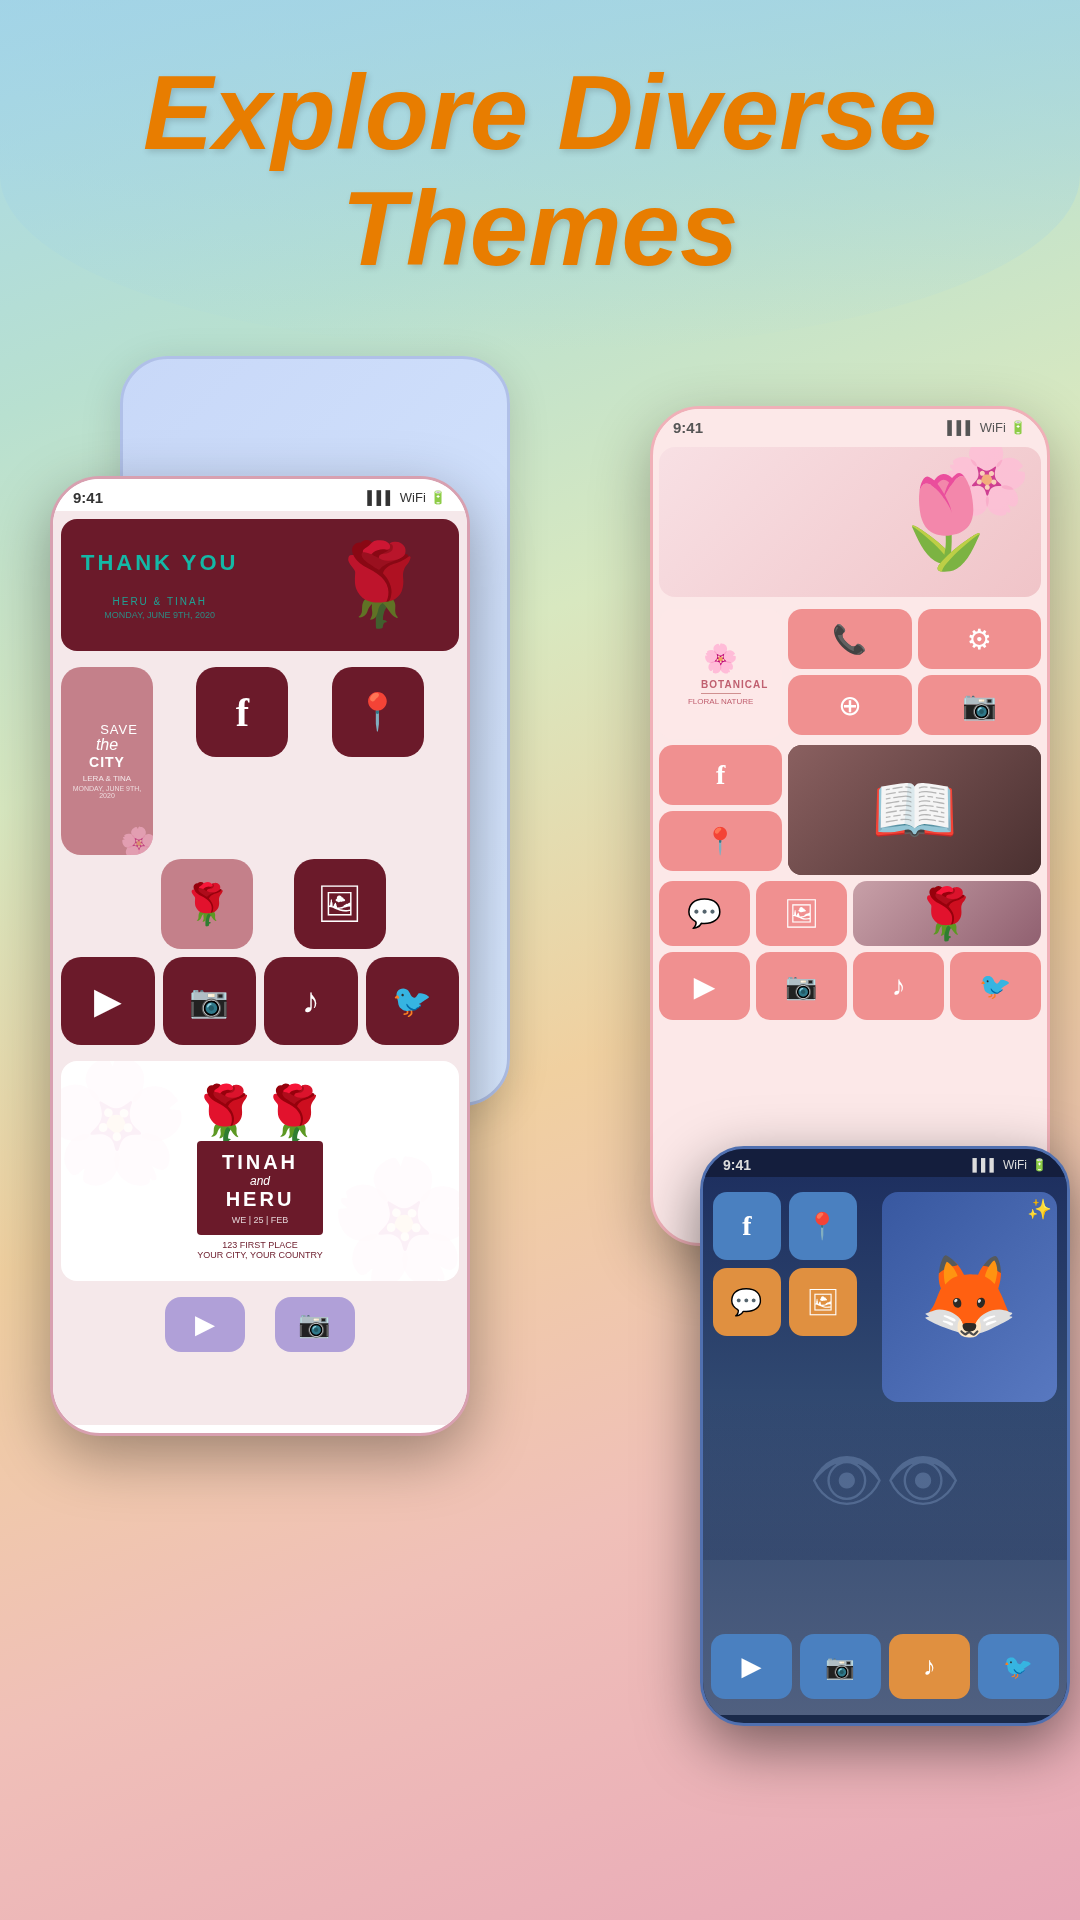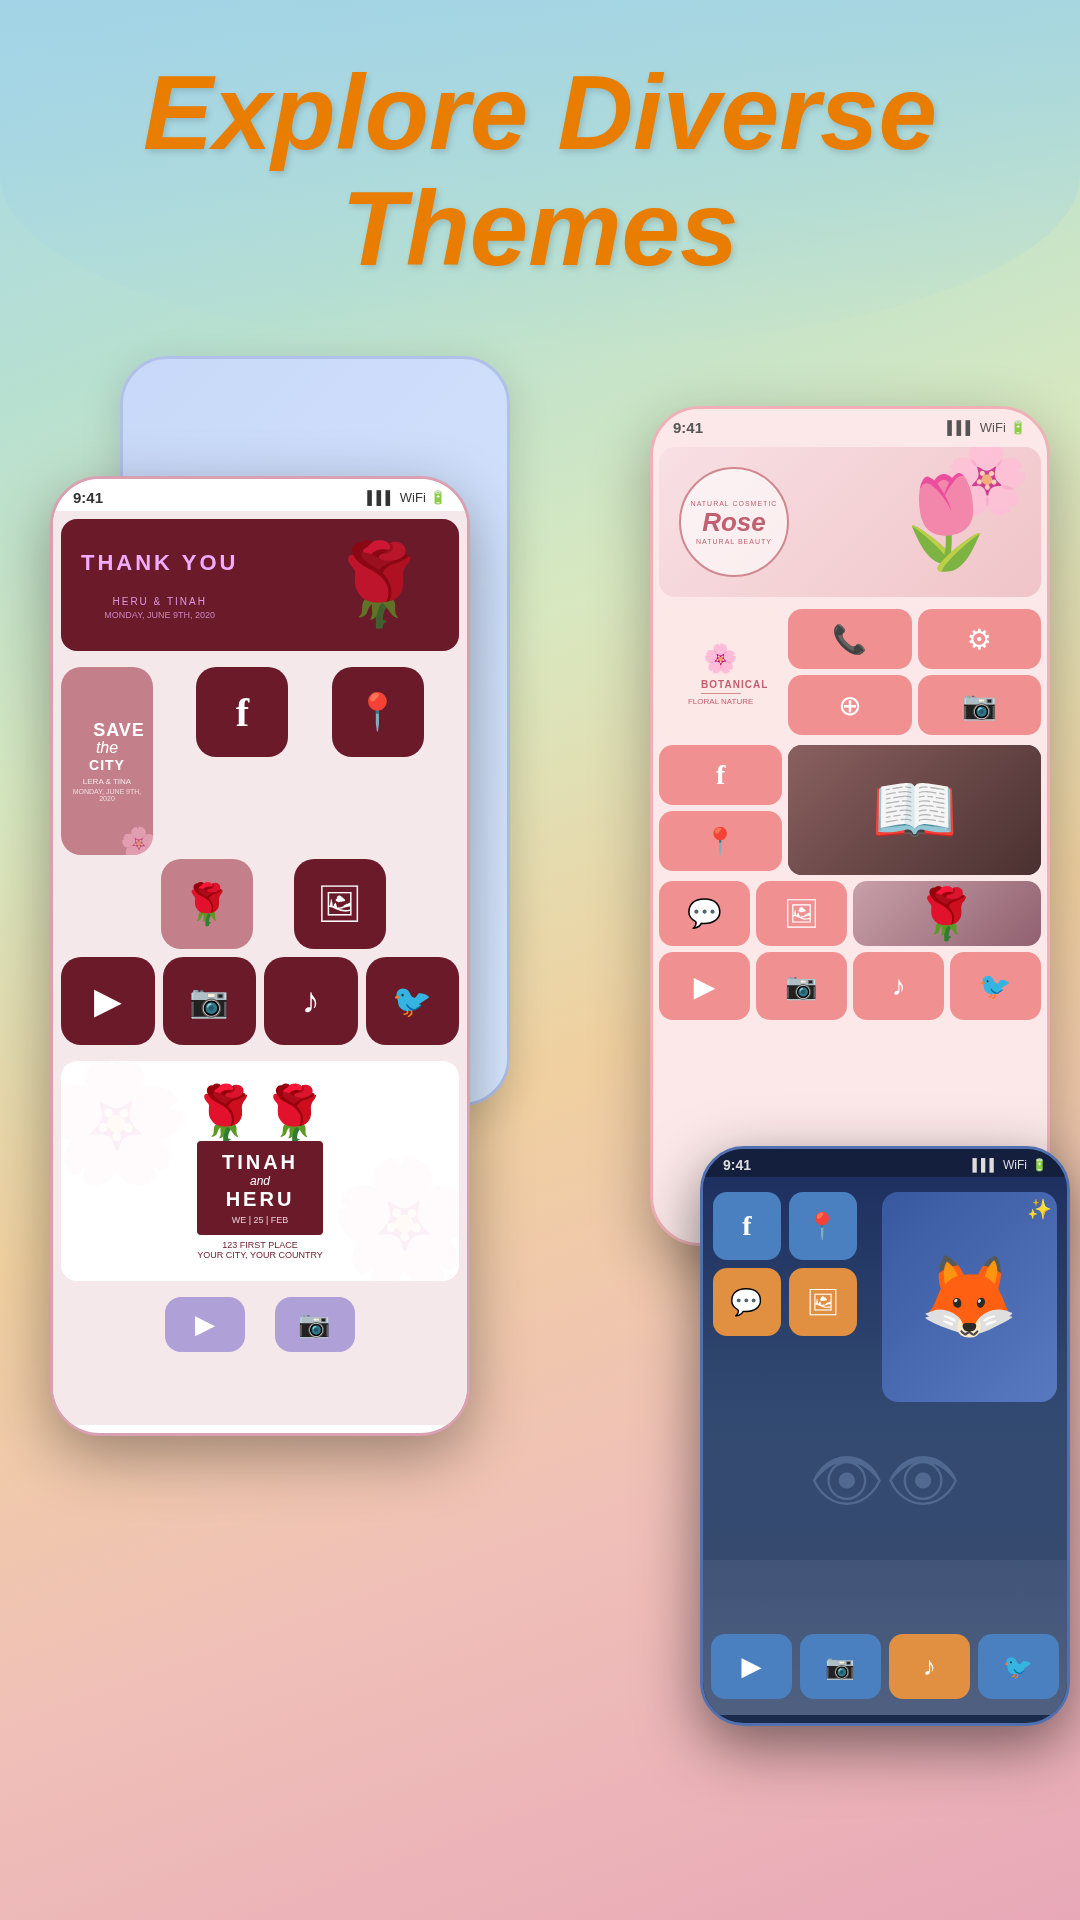--- a/index.html
+++ b/index.html
@@ -38,31 +38,31 @@
         <span>▌▌▌</span>
         <span>WiFi</span>
         <span style="color:#50c050;">🔋</span>
       </div>
     </div>
 
     <div style="background:#f5e8ea;height:calc(100% - 40px);overflow:hidden;">
 
       <div style="margin:8px;background:#6b1a2a;border-radius:16px;height:132px;position:relative;overflow:hidden;display:flex;align-items:center;justify-content:flex-start;padding-left:20px;">
         <div style="position:absolute;right:-10px;top:-10px;bottom:-10px;width:180px;font-size:80px;display:flex;align-items:center;justify-content:center;opacity:0.7;">🌹</div>
-        <div style="text-align:center;color:#f0abfc;z-index:1;">
+        <div style="text-align:center;color:#14b8a6;z-index:1;">
           <div style="font-size:22px;font-weight:700;letter-spacing:3px;">THANK YOU</div>
           <div style="font-size:10px;letter-spacing:2px;margin-top:20px;opacity:0.85;">HERU &amp; TINAH</div>
           <div style="font-size:9px;margin-top:3px;opacity:0.7;">MONDAY, JUNE 9TH, 2020</div>
         </div>
       </div>
 
       <div style="display:grid;grid-template-columns:auto auto auto;gap:8px;padding:8px 8px 0;">
 
         <div style="background:#c4808a;border-radius:20px;width:92px;height:188px;grid-row:span 2;display:flex;flex-direction:column;align-items:center;justify-content:center;color:white;text-align:center;padding:8px;position:relative;overflow:hidden;">
-          <div style="font-size:18px;font-weight:700;letter-spacing:1px;line-height:1;margin-left:24px;">SAVE</div>
+          <div style="font-size:13px;font-weight:400;letter-spacing:1px;line-height:1;margin-left:24px;">SAVE</div>
           <div style="font-size:16px;font-style:italic;">the</div>
           <div style="font-size:14px;font-weight:800;letter-spacing:1px;">CITY</div>
           <div style="font-size:8px;margin-top:4px;opacity:0.8;">LERA &amp; TINA</div>
           <div style="font-size:7px;opacity:0.7;margin-top:2px;">MONDAY, JUNE 9TH, 2020</div>
           <div style="position:absolute;bottom:-5px;right:-5px;font-size:30px;opacity:0.5;">🌸</div>
         </div>
 
         <div style="background:#6b1a2a;border-radius:20px;width:92px;height:90px;display:flex;align-items:center;justify-content:center;font-size:40px;color:white;font-weight:900;">
           <span style="font-family:serif;font-style:normal;">f</span>
         </div>
@@ -131,25 +131,20 @@
         <span>▌▌▌</span>
         <span>WiFi</span>
         <span style="color:#50c050;">🔋</span>
       </div>
     </div>
 
     <div style="height:calc(100% - 40px);overflow:hidden;">
 
       <div style="margin:6px;border-radius:16px;height:150px;background:linear-gradient(135deg,#f8e0e4,#f0c4c8);overflow:hidden;position:relative;display:flex;align-items:center;">
         <div style="position:absolute;right:10px;top:-10px;font-size:70px;opacity:0.7;">🌸</div>
-        <div style="width:110px;height:110px;border-radius:50%;border:2px solid #d08890;margin-left:20px;display:flex;flex-direction:column;align-items:center;justify-content:center;background:rgba(255,255,255,0.6);z-index:2;">
-          <div style="font-size:7px;color:#c06070;letter-spacing:1px;text-align:center;">NATURAL COSMETIC</div>
-          <div style="font-size:26px;font-style:italic;font-weight:700;color:#c06070;">Rose</div>
-          <div style="font-size:7px;color:#c06070;letter-spacing:1px;text-align:center;">NATURAL BEAUTY</div>
-        </div>
         <div style="position:absolute;right:20px;top:20px;bottom:20px;width:150px;font-size:90px;display:flex;align-items:center;justify-content:center;">🌷</div>
       </div>
 
       <div style="display:grid;grid-template-columns:1fr 1fr 1fr;gap:6px;padding:6px;">
 
         <div style="background:#fde8e8;border-radius:14px;height:130px;display:flex;flex-direction:column;align-items:center;justify-content:center;padding:6px;text-align:center;">
           <div style="font-size:28px;margin-bottom:4px;">🌸</div>
           <div style="font-size:10px;font-weight:700;color:#c06070;letter-spacing:1px;padding-left:28px;">BOTANICAL</div>
           <div style="width:40px;height:1px;background:#d09090;margin:3px auto;"></div>
           <div style="font-size:8px;color:#c06070;">FLORAL NATURE</div>

